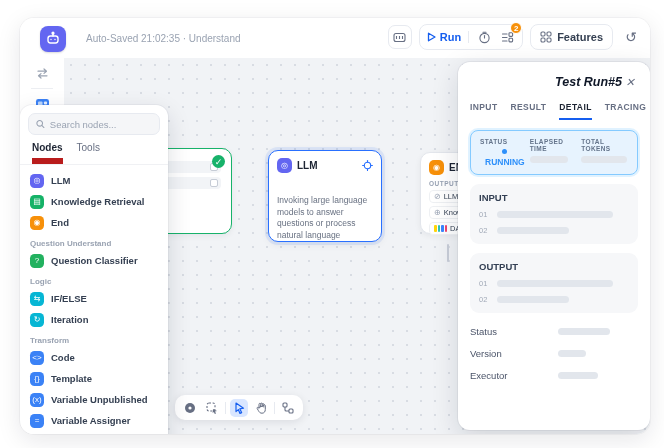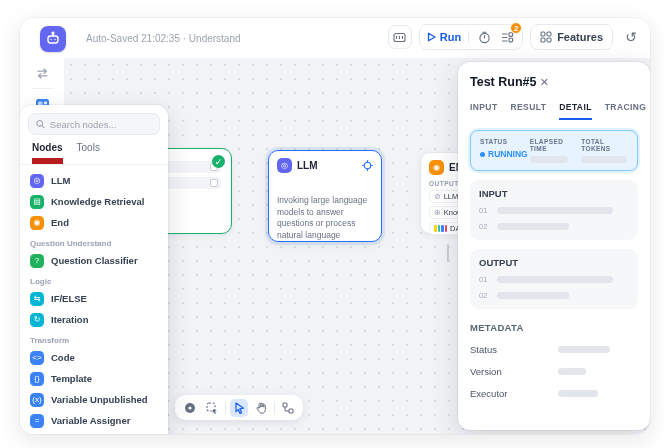--- a/index.html
+++ b/index.html
@@ -72,31 +72,31 @@
   .np-tab { font-size:10px; color:#676f83; padding-bottom:5px; }
   .np-tab.active { color:#1d2433; font-weight:bold; border-bottom:6px solid #b91c1c; }
   .np-list { padding:5px 6px; }
   .np-sec { font-size:8px; color:#9aa3b2; font-weight:bold; padding:6px 4px 2px; }
   .np-item { display:flex; align-items:center; gap:7px; height:21px; border-radius:6px; padding:0 4px; }
   .np-ic { width:14px; height:14px; border-radius:4.5px; color:#fff; font-size:8px; display:flex; align-items:center; justify-content:center; flex:none; }
   .np-label { font-size:9.5px; color:#354052; font-weight:bold; white-space:nowrap; }
   
   .run-panel { position:absolute; left:438px; top:44px; width:192px; height:368px; background:#fff; border-radius:12px;
     box-shadow:0 8px 28px rgba(16,24,40,.14), 0 0 0 1px rgba(16,24,40,.05); z-index:50; padding:12px 12px 0; overflow:hidden; }
-  .rp-title-row { display:flex; align-items:center; justify-content:flex-start; }
+  .rp-title-row { display:flex; align-items:center; justify-content:flex-end;font-style:italic; }
   .rp-title { font-size:12.5px; font-weight:bold; color:#101828; }
   .rp-close { color:#676f83; font-size:11px; width:16px; height:16px; display:flex; align-items:center; justify-content:center; }
   .rp-tabs { display:flex; gap:13px; margin-top:12px; }
   .rp-tab { font-size:8.5px; font-weight:bold; letter-spacing:.4px; color:#676f83; padding-bottom:6px; }
   .rp-tab.active { color:#1d2433; border-bottom:2px solid #155eef; }
   .status-card { margin-top:10px; background:#e7f3fe; border:1px solid #84caff; box-shadow:0 0 0 2px rgba(132,202,255,.25); border-radius:8px; padding:7px 9px; display:flex; }
   .sc-col { display:flex; flex-direction:column; gap:4px; }
   .sc-col:nth-child(1){ width:58px; } .sc-col:nth-child(2){ width:60px; }
   .sc-label { font-size:6.5px; letter-spacing:.4px; color:#64748b; font-weight:bold; }
-  .sc-run { font-size:8.5px; font-weight:bold; color:#2e90fa; display:flex; align-items:center; gap:3px; }
+  .sc-run { font-size:8.5px; font-weight:bold; color:#2e90fa; display:flex; align-items:center; gap:3px;flex-direction:column; }
   .sc-run i { width:5px; height:5px; border-radius:50%; background:#2e90fa; }
   .skel { height:7px; border-radius:4px; background:#e2e6ec; }
   .io-card { margin-top:9px; background:#f6f7f9; border-radius:9px; padding:8px 9px 9px; }
   .io-title { font-size:9.5px; font-weight:bold; color:#344054; }
   .io-row { display:flex; align-items:center; gap:8px; margin-top:7px; }
   .io-num { font-size:7.5px; color:#a2aab8; width:10px; }
   .meta { margin-top:13px; }
   .meta-title { font-size:9.5px; font-weight:bold; color:#5b6472; letter-spacing:.3px; }
   .meta-row { display:flex; align-items:center; margin-top:11px; }
   .meta-label { width:88px; font-size:9.5px; color:#4a5368; }
@@ -405,21 +405,20 @@
             <span class="skel" style="width: 116px;"></span>
           </div>
           <div class="io-row">
             <span class="io-num">02</span>
             <span class="skel" style="width: 72px;"></span>
           </div>
         </div>
     </div>
 
     <div class="meta">
-      <div class="meta-title">METADATA</div>
       <div id="meta-rows">
           <div class="meta-row">
             <span class="meta-label">Status</span>
             <span class="skel" style="width: 52px;"></span>
           </div>
           <div class="meta-row">
             <span class="meta-label">Version</span>
             <span class="skel" style="width: 28px;"></span>
           </div>
           <div class="meta-row">

